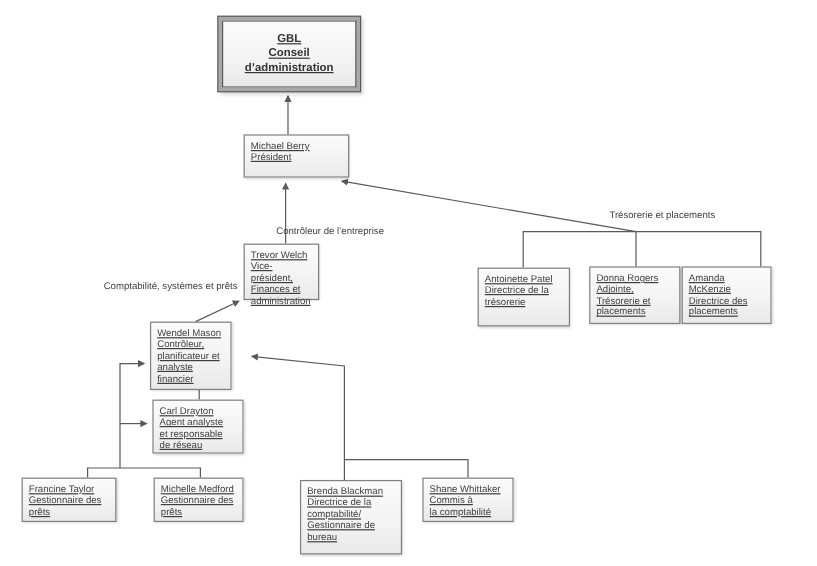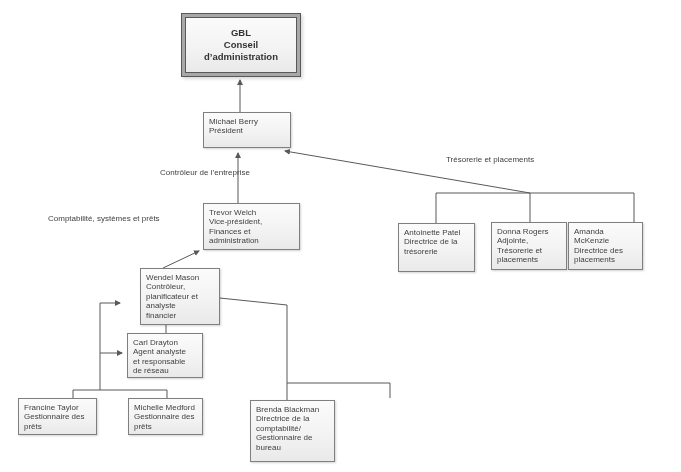--- a/index.html
+++ b/index.html
@@ -16,38 +16,40 @@
     box-sizing:border-box;
     border:1px solid #7f7f7f;
     background:linear-gradient(to bottom,#fbfbfb 0%,#f3f3f3 55%,#e9e9e9 100%);
     box-shadow:1px 1px 2px rgba(0,0,0,0.18);
     color:#3f3f3f;
     font-size:8px;
     line-height:1.18;
     padding:4px 3px 2px 5px;
     white-space:pre-line;
     text-align:left;
+    text-decoration:underline;
   }
   .node.gbl{
     border:1px solid #595959;
     box-shadow:0 0 0 3px #a8a8a8, 0 0 0 4px #595959, 2px 2px 3px 4px rgba(0,0,0,0.15);
     display:flex;align-items:center;justify-content:center;
     text-align:center;
     font-weight:bold;
     font-size:9.5px;
     line-height:1.25;
     color:#333333;
     padding:2px;
   }
   .flabel{
     position:absolute;
     color:#3f3f3f;
     font-size:8px;
-    text-align:left;
+    text-align:right;
     white-space:nowrap;
+    margin-top:20px;
   }
 </style>
 </head>
 <body>
 
 <div id="stage">
 
   <svg id="wires" viewBox="0 0 681 472" xmlns="http://www.w3.org/2000/svg">
     <defs>
       <marker id="arw" markerWidth="8" markerHeight="8" refX="5" refY="3" orient="auto" markerUnits="userSpaceOnUse">
@@ -79,26 +81,26 @@
     </g>
   </svg>
 
   <div class="node gbl" style="left:185px;top:17px;width:112px;height:56px">GBL
 Conseil
 d’administration</div>
 
   <div class="node" style="left:203px;top:112px;width:88px;height:36px">Michael Berry
 Président</div>
 
-  <div class="node" style="left:203px;top:203px;width:97px;height:47px">Trevor Welch
+  <div class="node" style="left:203px;top:203px;width:63px;height:47px">Trevor Welch
 Vice-président,
 Finances et
 administration</div>
 
-  <div class="node" style="left:140px;top:268px;width:80px;height:57px">Wendel Mason
+  <div class="node" style="left:125px;top:268px;width:68px;height:57px">Wendel Mason
 Contrôleur,
 planificateur et
 analyste
 financier</div>
 
   <div class="node" style="left:127px;top:333px;width:76px;height:45px">Carl Drayton
 Agent analyste
 et responsable
 de réseau</div>
 
@@ -109,20 +111,23 @@
   <div class="node" style="left:128px;top:398px;width:75px;height:37px">Michelle Medford
 Gestionnaire des
 prêts</div>
 
   <div class="node" style="left:250px;top:400px;width:85px;height:62px">Brenda Blackman
 Directrice de la
 comptabilité/
 Gestionnaire de
 bureau</div>
 
+  <div class="node" style="left:352px;top:398px;width:76px;height:37px">Shane Whittaker
+Commis à
+la comptabilité</div>
 
   <div class="node" style="left:398px;top:223px;width:77px;height:49px">Antoinette Patel
 Directrice de la
 trésorerie</div>
 
   <div class="node" style="left:491px;top:222px;width:76px;height:48px">Donna Rogers
 Adjointe,
 Trésorerie et
 placements</div>
 

